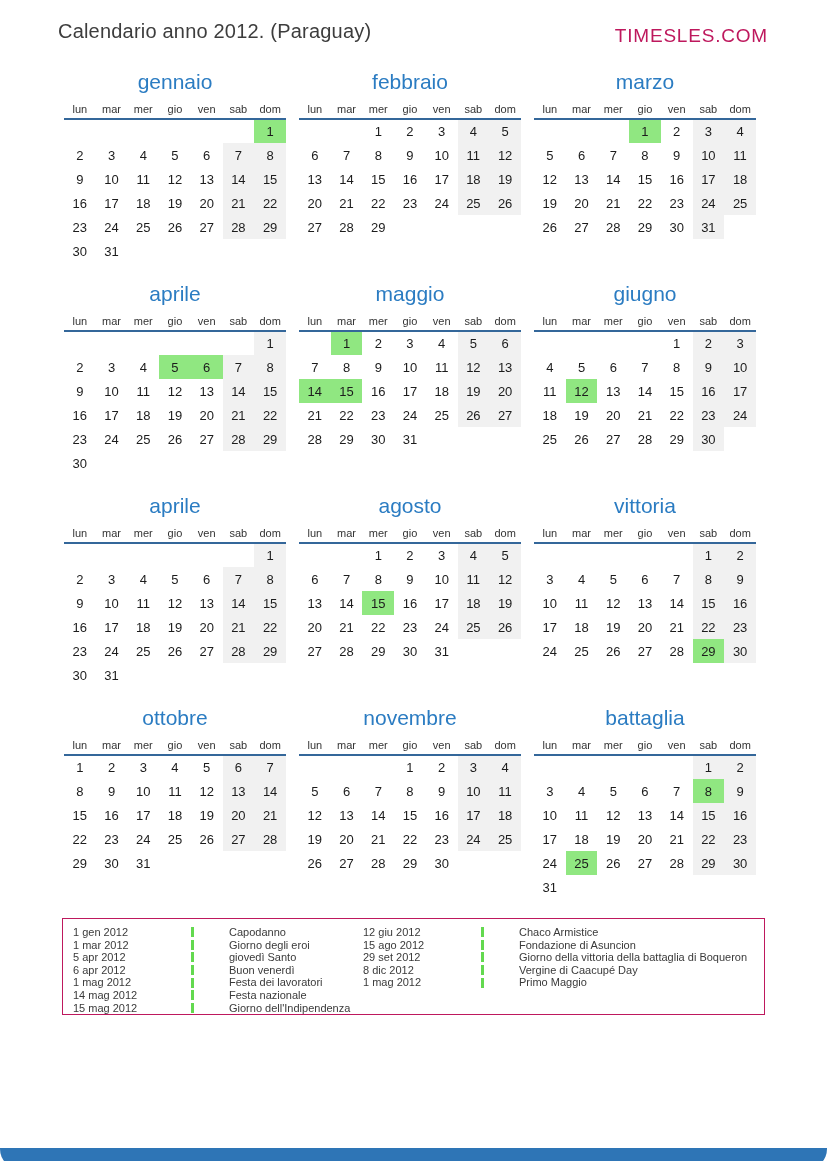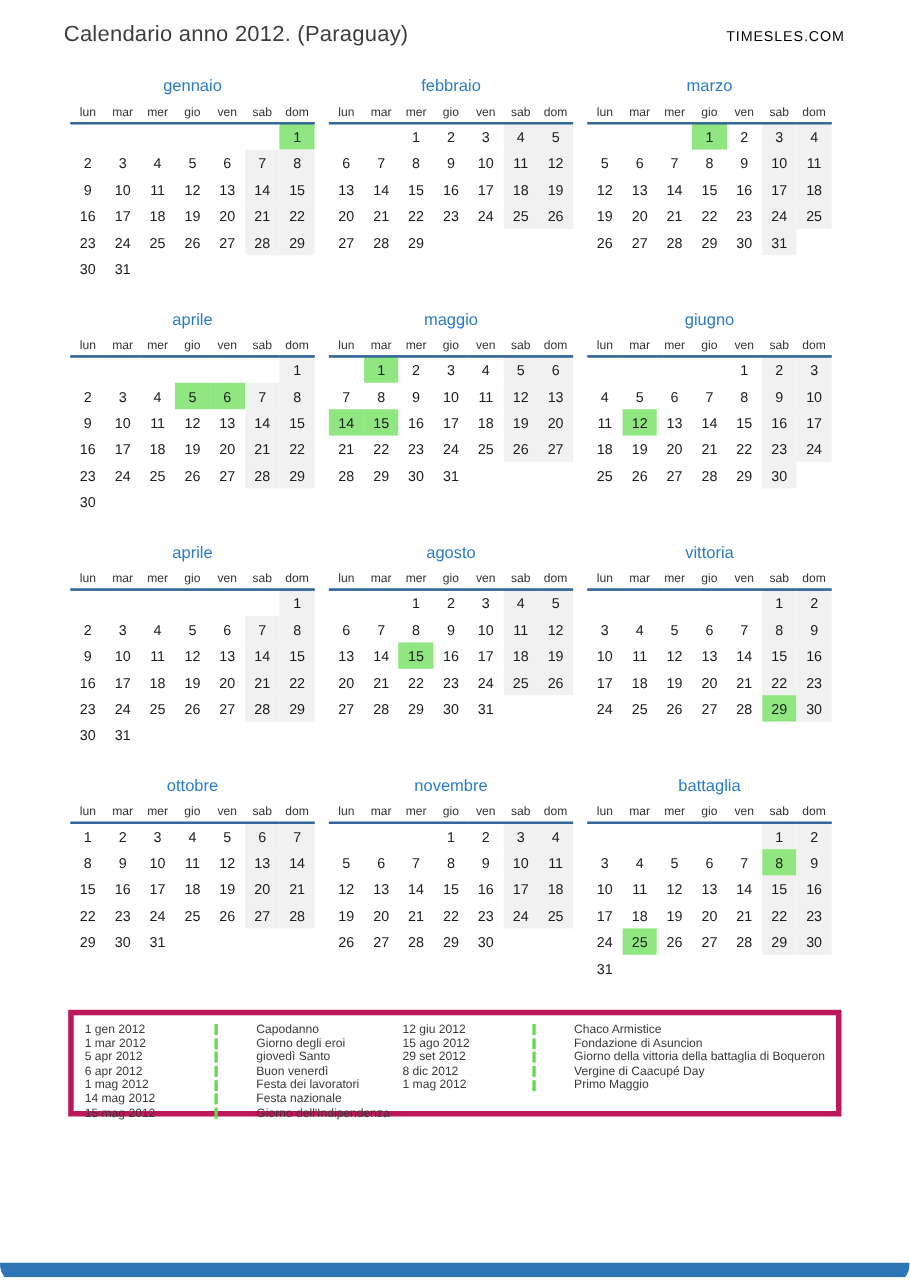--- a/index.html
+++ b/index.html
@@ -22,55 +22,55 @@
     overflow:hidden;
     border-radius:20px;
   }
   .page-title{
     position:absolute;left:58px;top:20px;
     font-size:20px;color:var(--title_gray);
     letter-spacing:0.2px;
   }
   .site-link{
     position:absolute;right:59px;top:25px;
-    font-size:13px;color:#000000;
+    font-size:19px;color:#be185d;
     letter-spacing:0.8px;cursor:pointer;
     text-decoration:none;
   }
   .months-grid{
     position:absolute;left:64px;top:70px;
     display:grid;
     grid-template-columns:repeat(3,222px);
     column-gap:13px;
     grid-auto-rows:212px;
   }
   .month{width:222px;}
   .month-title{
     text-align:center;
-    font-size:15px;
+    font-size:21px;
     color:var(--accent_blue);
     margin-bottom:5px;
   }
   table.cal{border-collapse:collapse;width:100%;table-layout:fixed;}
   table.cal th{
     font-size:11px;font-weight:normal;color:#333;
     text-align:center;height:20px;vertical-align:middle;
     border-bottom:2px solid var(--line_blue);
   }
   table.cal td{
     height:24px;width:31px;
     text-align:center;vertical-align:middle;
     font-size:13px;color:var(--day_color);
   }
   td.weekend{background:var(--weekend_gray);}
   td.holiday{background:var(--holiday_green);}
   .legend-box{
     position:absolute;left:62px;top:918px;
     width:703px;height:97px;
-    border:5px solid #be185d;
+    border:1px solid #be185d;
     background:#fff;
     padding:7px 10px 0 10px;
     display:flex;
   }
   .legend-col{display:flex;flex-direction:column;}
   .legend-col-0{width:290px;}
   .legend-col-1{flex:1;}
   .legend-row{
     display:flex;align-items:center;
     font-size:11px;color:#3a3a3a;

